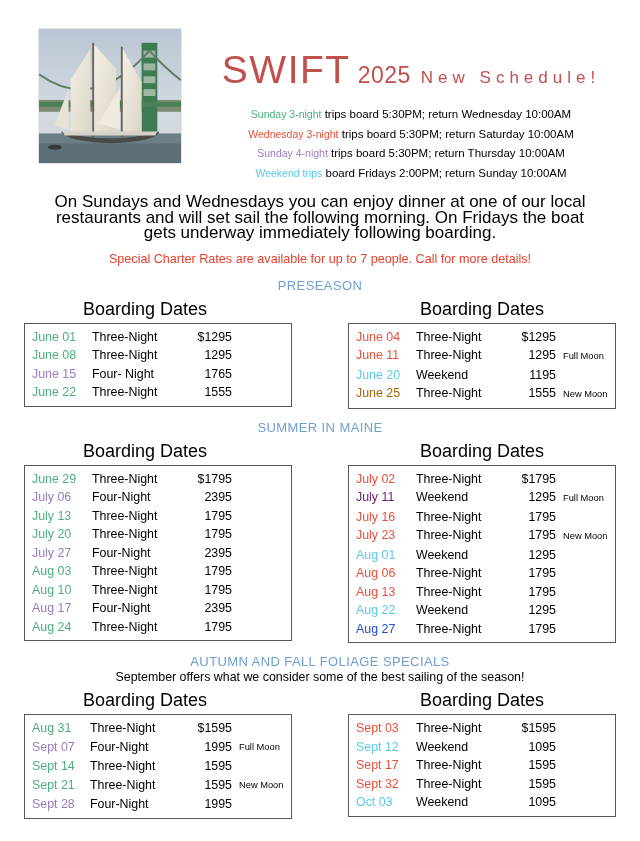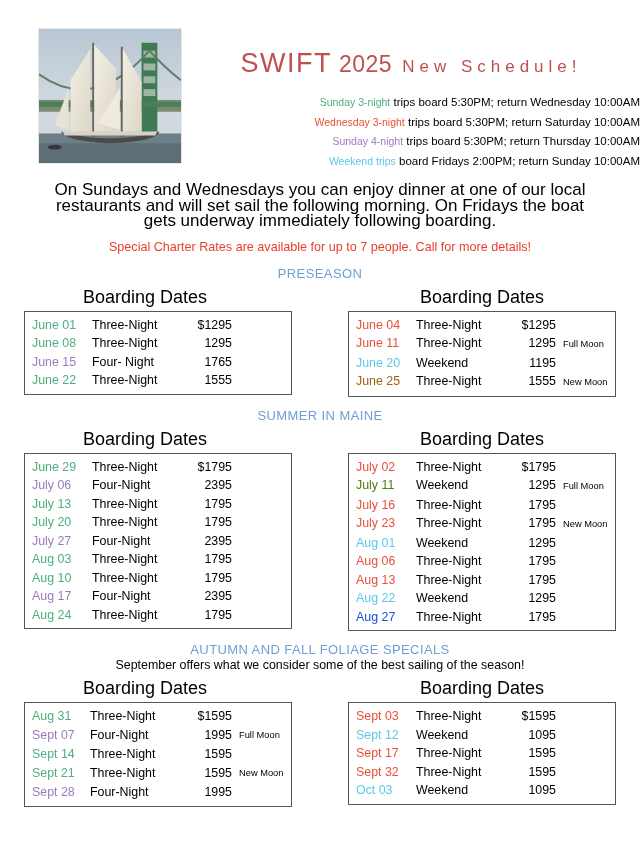--- a/index.html
+++ b/index.html
@@ -37,21 +37,21 @@
   .title-block {
     flex: 1 1 auto;
     padding-top: 22px;
     text-align: center;
   }
   .title-line {
     white-space: nowrap;
     line-height: 1;
   }
   .t-swift {
-    font-size: 27px;
+    font-size: 39px;
     color: #c0504d;
     letter-spacing: 1.5px;
     font-weight: 400;
   }
   .t-year {
     font-size: 23px;
     color: #c0504d;
     letter-spacing: 0.5px;
     margin-left: 7px;
   }
@@ -62,21 +62,21 @@
     margin-left: 10px;
   }
 
   
   .trip-lines {
     margin-top: 16px;
     text-align: center;
     font-size: 11.5px;
     line-height: 19.5px;
   }
-  .trip-lines .row { white-space: nowrap; text-align: right; }
+  .trip-lines .row { white-space: nowrap; }
   .tl-kind { font-size: 10.5px; }
   .tl-rest { color: #000; }
 
   
   .note {
     margin: 11px 48px 0 48px;
     text-align: center;
     font-size: 17px;
     line-height: 15.5px;
     color: #000;
@@ -368,21 +368,21 @@
       <div class="col wide-head">
         <div class="col-head">Boarding Dates</div>
         <div class="tbl">
           <div class="trow">
             <span class="c-date" style="color: rgb(232, 80, 58);">July 02</span>
             <span class="c-kind">Three-Night</span>
             <span class="c-price">$1795</span>
             <span class="c-moon"></span>
           </div>
           <div class="trow">
-            <span class="c-date" style="color: #4d7c0f;">July 11</span>
+            <span class="c-date" style="color: #701a75;">July 11</span>
             <span class="c-kind">Weekend</span>
             <span class="c-price">1295</span>
             <span class="c-moon">Full Moon</span>
           </div>
           <div class="trow">
             <span class="c-date" style="color: rgb(232, 80, 58);">July 16</span>
             <span class="c-kind">Three-Night</span>
             <span class="c-price">1795</span>
             <span class="c-moon"></span>
           </div>

